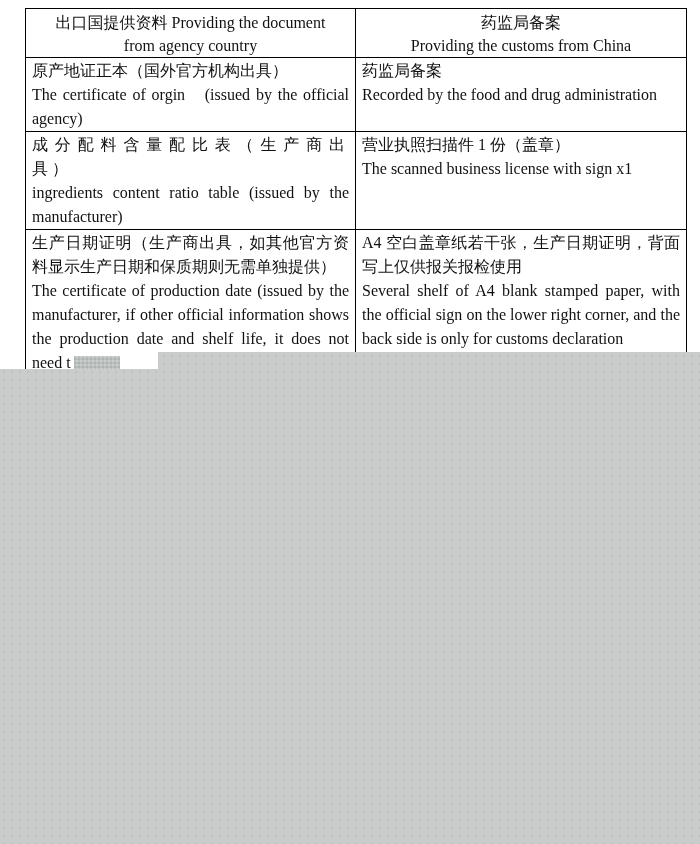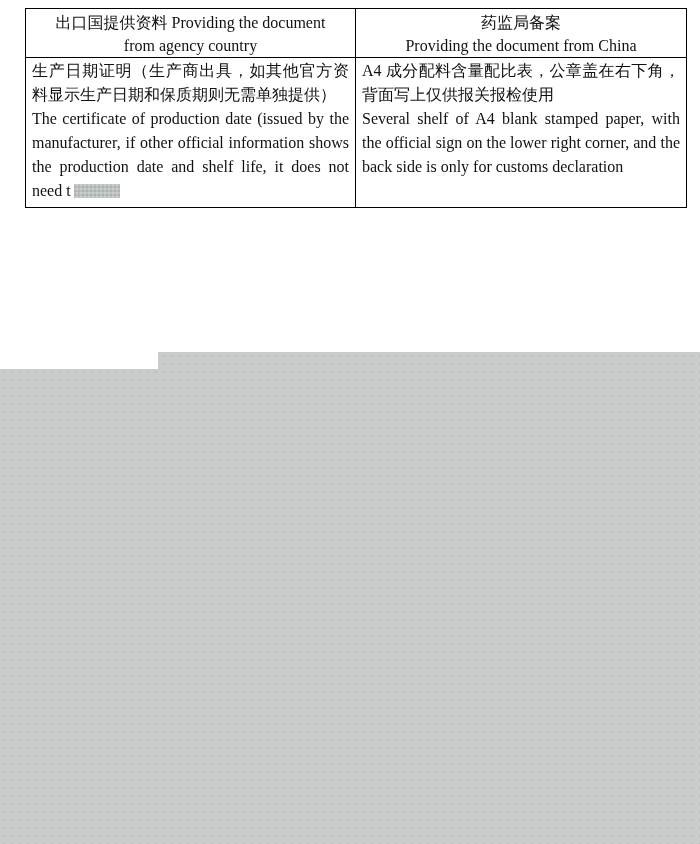--- a/index.html
+++ b/index.html
@@ -87,30 +87,50 @@
         <col class="c2">
       </colgroup>
     <tbody>
         <tr class="hdr">
       <th>
         <div>出口国提供资料  Providing the document</div>
         <div>from agency country</div>
       </th>
       <th>
         <div>药监局备案</div>
-        <div>Providing the document from China</div>
+        <div>Providing the customs from China</div>
       </th>
+    </tr>
+    <tr class="r0">
+      <td>
+        <p class="zh">原产地证正本（国外官方机构出具）</p>
+        <p class="en">The certificate of orgin　(issued by the official agency)</p>
+      </td>
+      <td>
+        <p class="zh">药监局备案</p>
+        <p class="en">Recorded by the food and drug administration</p>
+      </td>
+    </tr>
+    <tr class="r1">
+      <td>
+        <p class="zh spread">成分配料含量配比表（生产商出具）</p>
+        <p class="en">ingredients content ratio table (issued by the manufacturer)</p>
+      </td>
+      <td>
+        <p class="zh">营业执照扫描件 1 份（盖章）</p>
+        <p class="en">The scanned business license with sign x1</p>
+      </td>
     </tr>
     <tr class="r2">
       <td>
         <p class="zh">生产日期证明（生产商出具，如其他官方资料显示生产日期和保质期则无需单独提供）</p>
         <p class="en"><span>The certificate of production date (issued by the manufacturer, if other official information shows the production date and shelf life, it does not need t</span><span class="smudge"></span></p>
       </td>
       <td>
-        <p class="zh">A4 成分配料含量配比表，公章盖在右下角，背面写上仅供报关报检使用</p>
+        <p class="zh">A4 空白盖章纸若干张，生产日期证明，背面写上仅供报关报检使用</p>
         <p class="en">Several shelf of A4 blank stamped paper, with the official sign on the lower right corner, and the back side is only for customs declaration</p>
       </td>
     </tr>
   </tbody>
     </table>
 
   <div class="ph ph-step"></div>
   <div class="ph ph-main"></div>
 
 </div>

